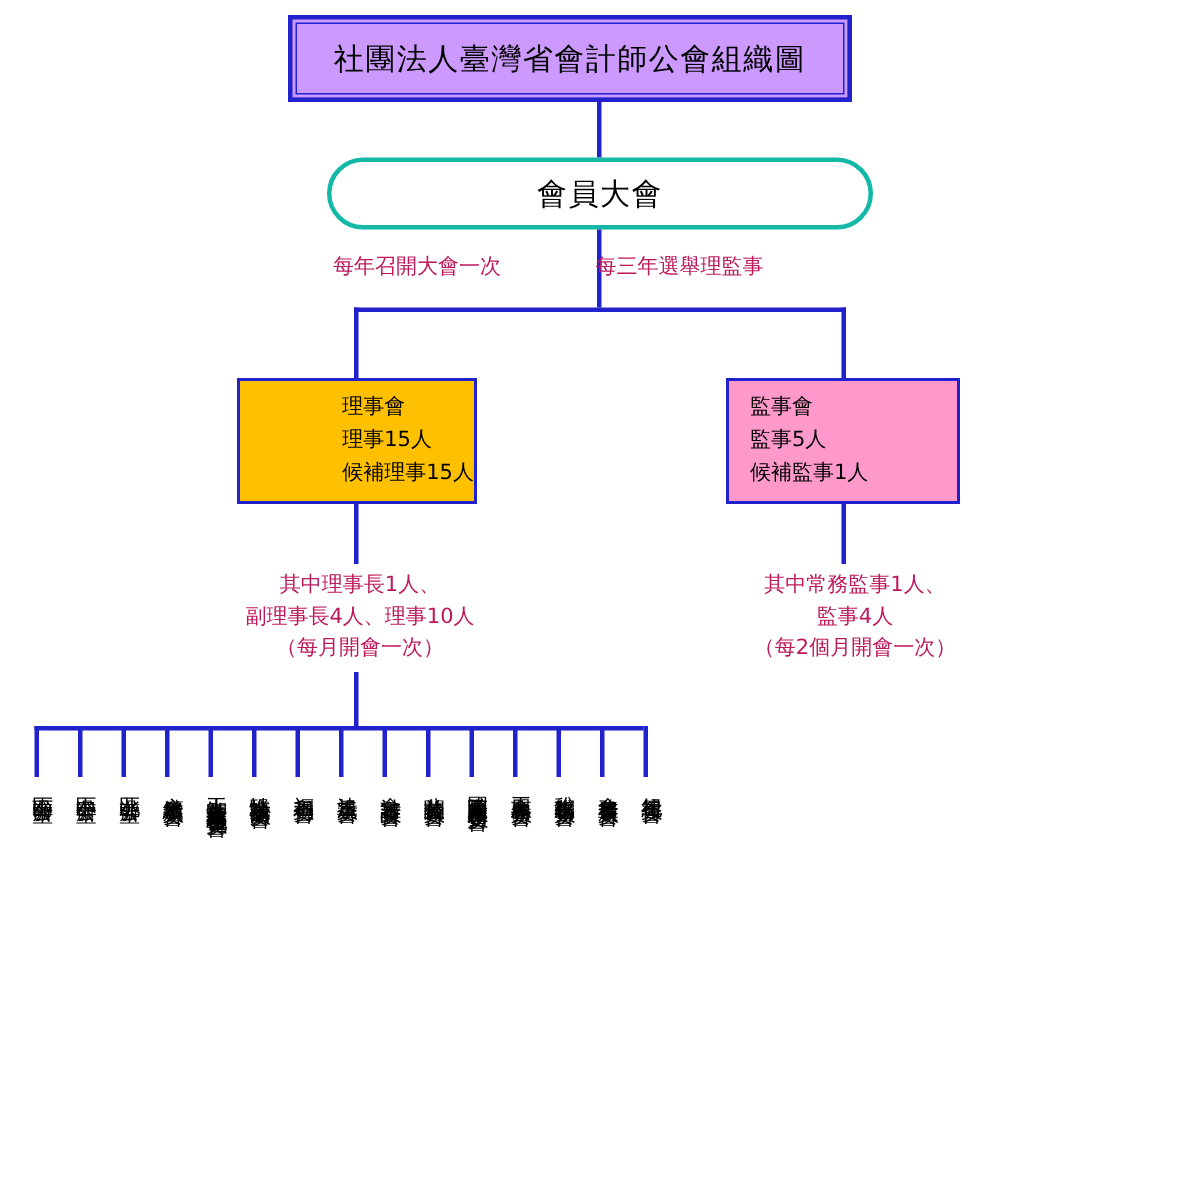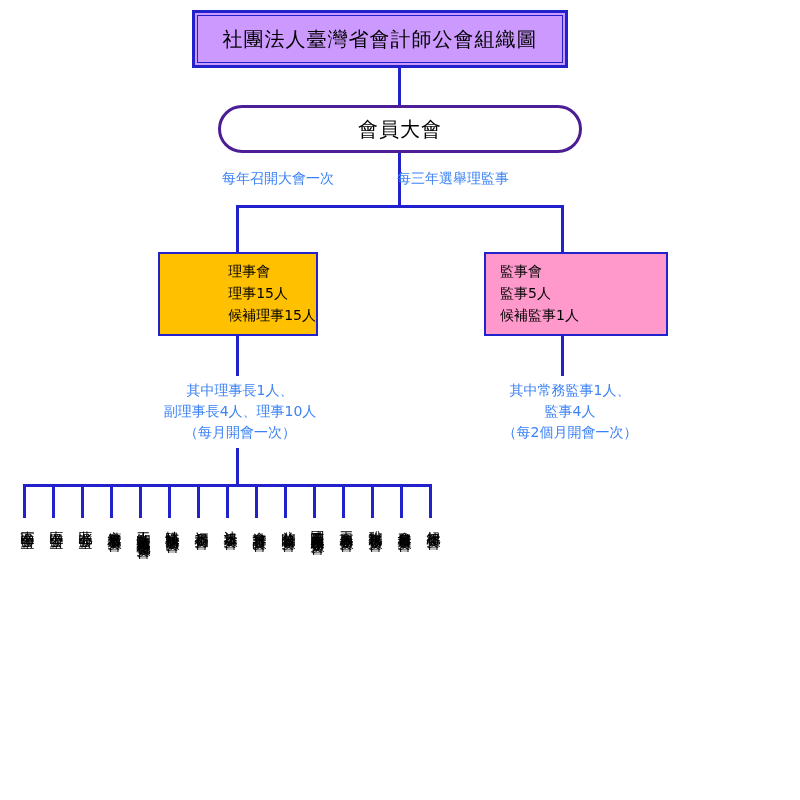--- a/index.html
+++ b/index.html
@@ -41,21 +41,21 @@
     font-weight: normal;
   }
 
   
   #assembly-box {
     left: 218px;
     top: 105px;
     width: 364px;
     height: 48px;
     background: #ffffff;
-    border: 3px solid #4c1d95;
+    border: 3px solid #14b8a6;
     border-radius: 24px;
     font-size: 20px;
     letter-spacing: 1px;
   }
 
   
   #board-box {
     left: 158px;
     top: 252px;
     width: 160px;
@@ -65,35 +65,35 @@
     font-size: 14px;
     justify-content: flex-end;
     padding-left: 14px;
   }
   #board-box .stack { text-align: left; line-height: 1.55; }
 
   
   #super-box {
     left: 484px;
     top: 252px;
-    width: 184px;
+    width: 156px;
     height: 84px;
     background: #ff99cc;
     border: 2px solid #2222cc;
     font-size: 14px;
     justify-content: flex-start;
     padding-left: 14px;
   }
   #super-box .stack { text-align: left; line-height: 1.55; }
 
   
   .caption {
     position: absolute;
     font-size: 14px;
-    color: #3b82f6;
+    color: #be185d;
     white-space: nowrap;
     line-height: 1.5;
     text-align: center;
   }
   #cap-annual  { left: 222px; top: 168px; }
   #cap-elect   { left: 397px; top: 168px; }
   #cap-board   { left: 140px; top: 380px; width: 200px; }
   #cap-super   { left: 470px; top: 380px; width: 200px; }
 
   

